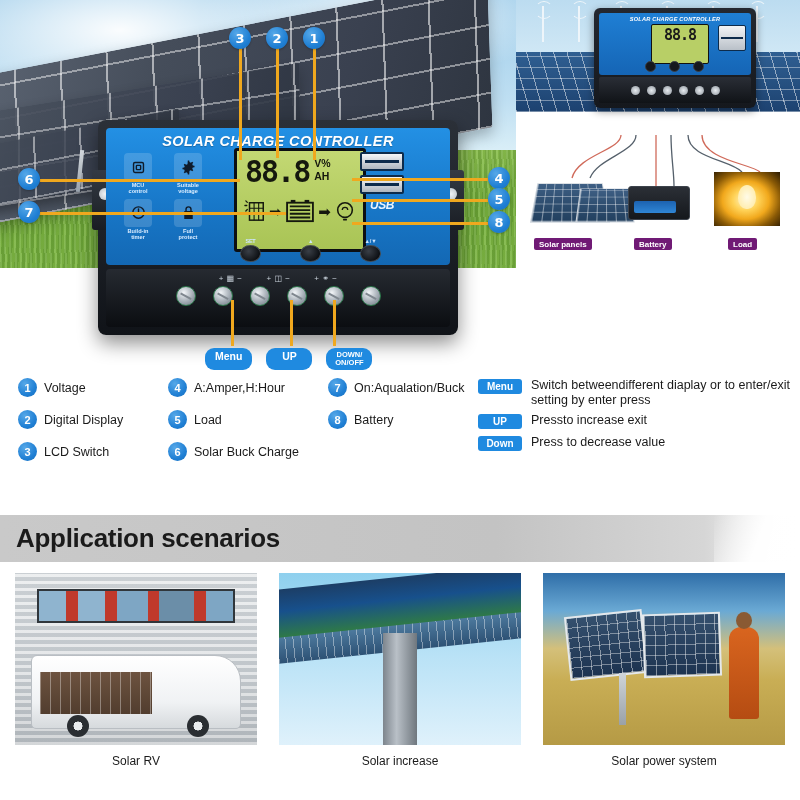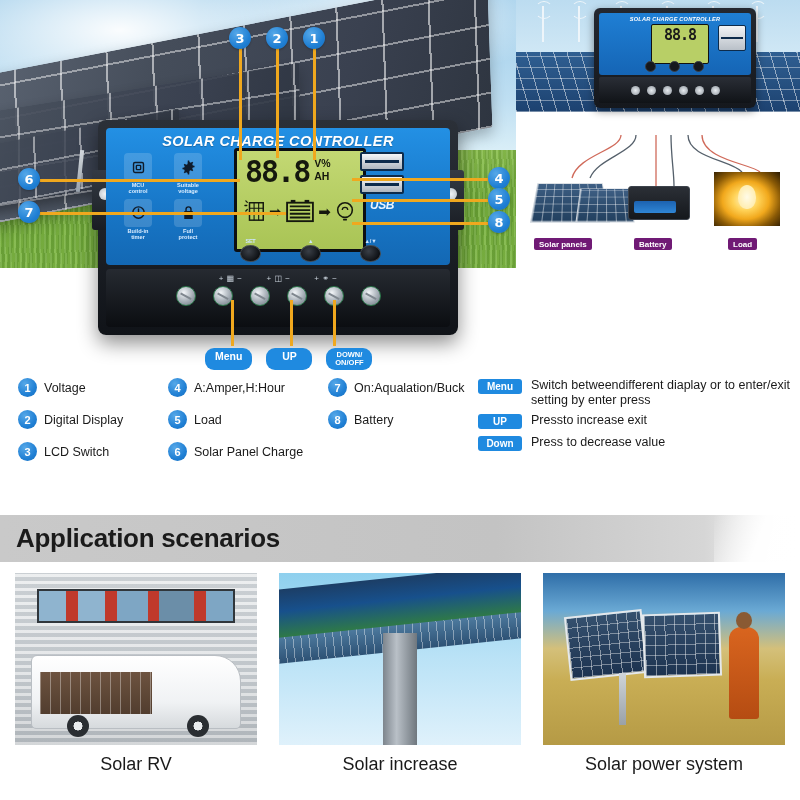--- a/index.html
+++ b/index.html
@@ -337,21 +337,21 @@
   .scenes {
     position: absolute; left: 15px; top: 573px; width: 770px;
     display: flex; gap: 22px;
   }
   .scene { width: 242px; }
   .scene-photo {
     width: 242px; height: 172px; overflow: hidden; position: relative;
     background: #cfd4d8;
   }
   .scene-cap {
-    margin-top: 9px; text-align: center; font-size: 18px; color: #1a1a1a;
+    margin-top: 9px; text-align: center; font-size: 12px; color: #1a1a1a;
   }
   
   .s1-bg {
     position: absolute; inset: 0;
     background:
       repeating-linear-gradient(0deg, rgba(255,255,255,.55) 0 3px, rgba(190,196,201,.5) 3px 7px),
       linear-gradient(#d7dbde, #c3c8cc 58%, #9fa5aa 100%);
   }
   .s1-windows {
     position: absolute; left: 22px; top: 16px; width: 198px; height: 34px;
@@ -666,21 +666,21 @@
       <span class="leg-badge">8</span>
       <span class="leg-txt">Battery</span>
     </div>
 
     <div class="leg-item">
       <span class="leg-badge">3</span>
       <span class="leg-txt">LCD Switch</span>
     </div>
     <div class="leg-item">
       <span class="leg-badge">6</span>
-      <span class="leg-txt">Solar Panel Charge</span>
+      <span class="leg-txt">Solar Buck Charge</span>
     </div>
     <div></div>
   </div>
 
   <div class="help">
     <div class="help-row">
       <span class="help-key">Menu</span>
       <span class="help-txt">Switch betweendifferent diaplay or to enter/exit setting by enter press</span>
     </div>
     <div class="help-row">

